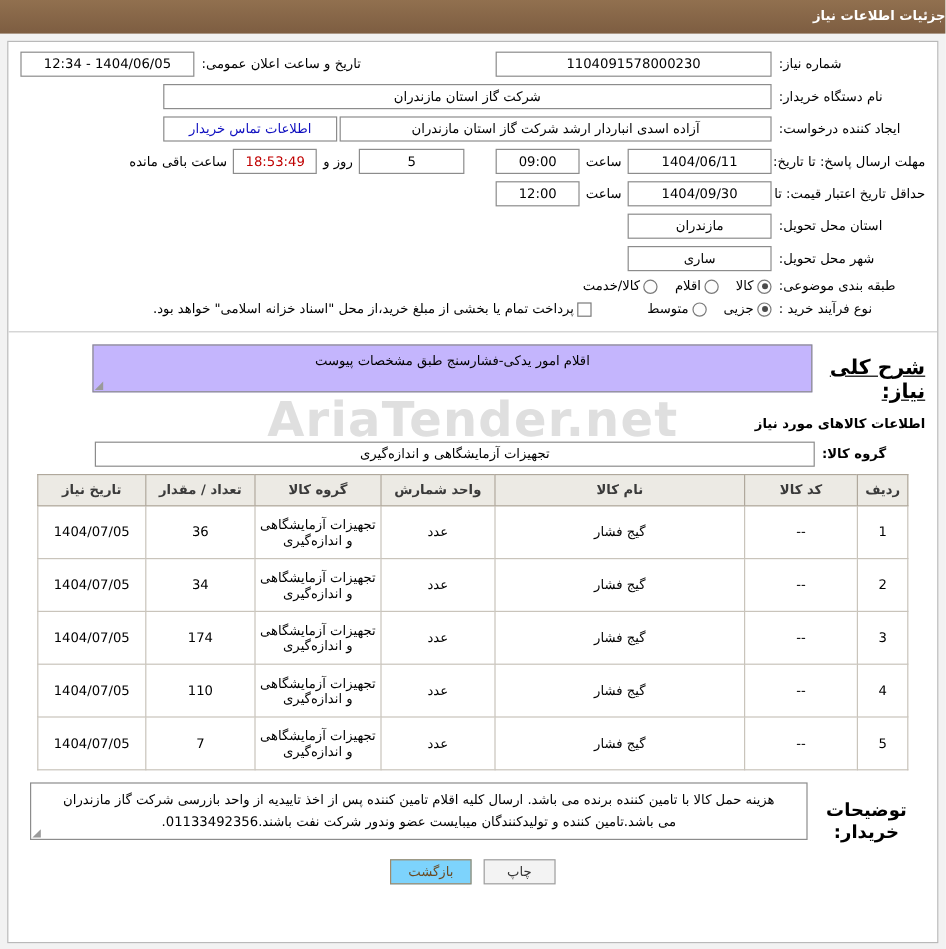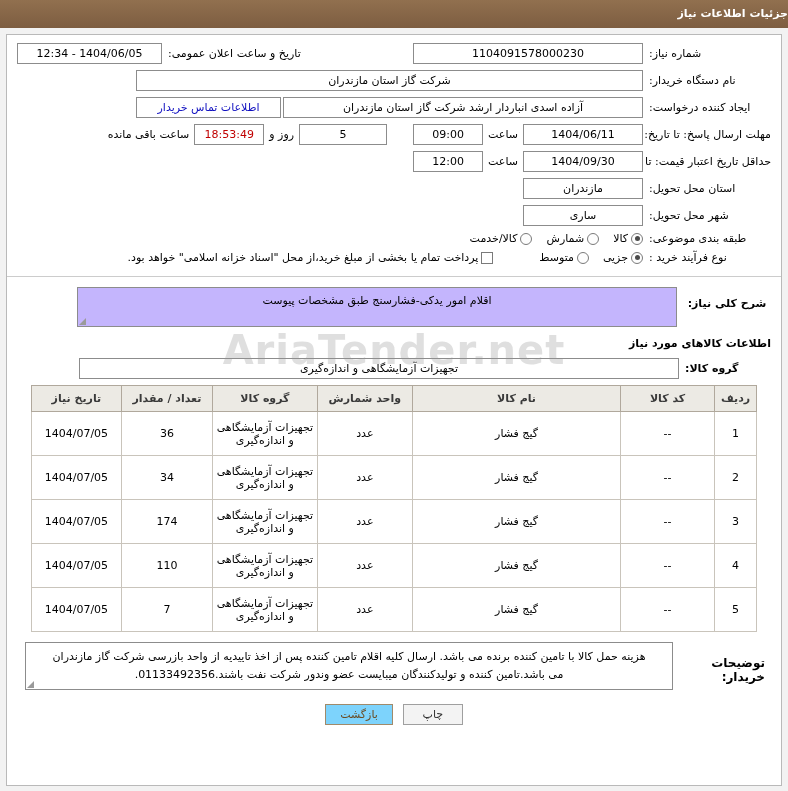--- a/index.html
+++ b/index.html
@@ -127,25 +127,26 @@
   .desc-box::after {
     content: "";
     position: absolute;
     left: 1px; bottom: 1px;
     width: 0; height: 0;
     border-left: 7px solid transparent;
     border-bottom: 7px solid #9a9a9a;
   }
   .desc-lbl {
     width: 94px;
-    text-align: center;
-    font-size: 11px;
+    text-align: right;
+    font-size: 17px;
     font-weight: bold;
     padding-left: 6px;
     padding-top: 10px;
+    text-decoration: underline;
   }
 
   .sub-head {
     text-align: right;
     font-size: 11px;
     font-weight: bold;
     margin: 10px 0 8px 0;
   }
 
   
@@ -196,22 +197,22 @@
   .notes-box::after {
     content: "";
     position: absolute;
     left: 1px; bottom: 1px;
     width: 0; height: 0;
     border-left: 7px solid transparent;
     border-bottom: 7px solid #9a9a9a;
   }
   .notes-lbl {
     width: 92px;
-    text-align: right;
-    font-size: 12px;
+    text-align: center;
+    font-size: 15px;
     font-weight: bold;
     padding-left: 6px;
     padding-top: 14px;
   }
 
   
   .btnbar {
     display: flex;
     justify-content: center;
     gap: 10px;
@@ -314,21 +315,21 @@
 
     <div class="row">
       <div class="lbl lbl-w">طبقه بندی موضوعی:</div>
       <div class="radio-group">
         <label class="radio-item">
           <span class="radio on"></span>
           <span>کالا</span>
         </label>
         <label class="radio-item">
           <span class="radio"></span>
-          <span>شمارش</span>
+          <span>اقلام</span>
         </label>
         <label class="radio-item">
           <span class="radio"></span>
           <span>کالا/خدمت</span>
         </label>
       </div>
     </div>
 
     <div class="row">
       <div class="lbl lbl-w">نوع فرآیند خرید :</div>

